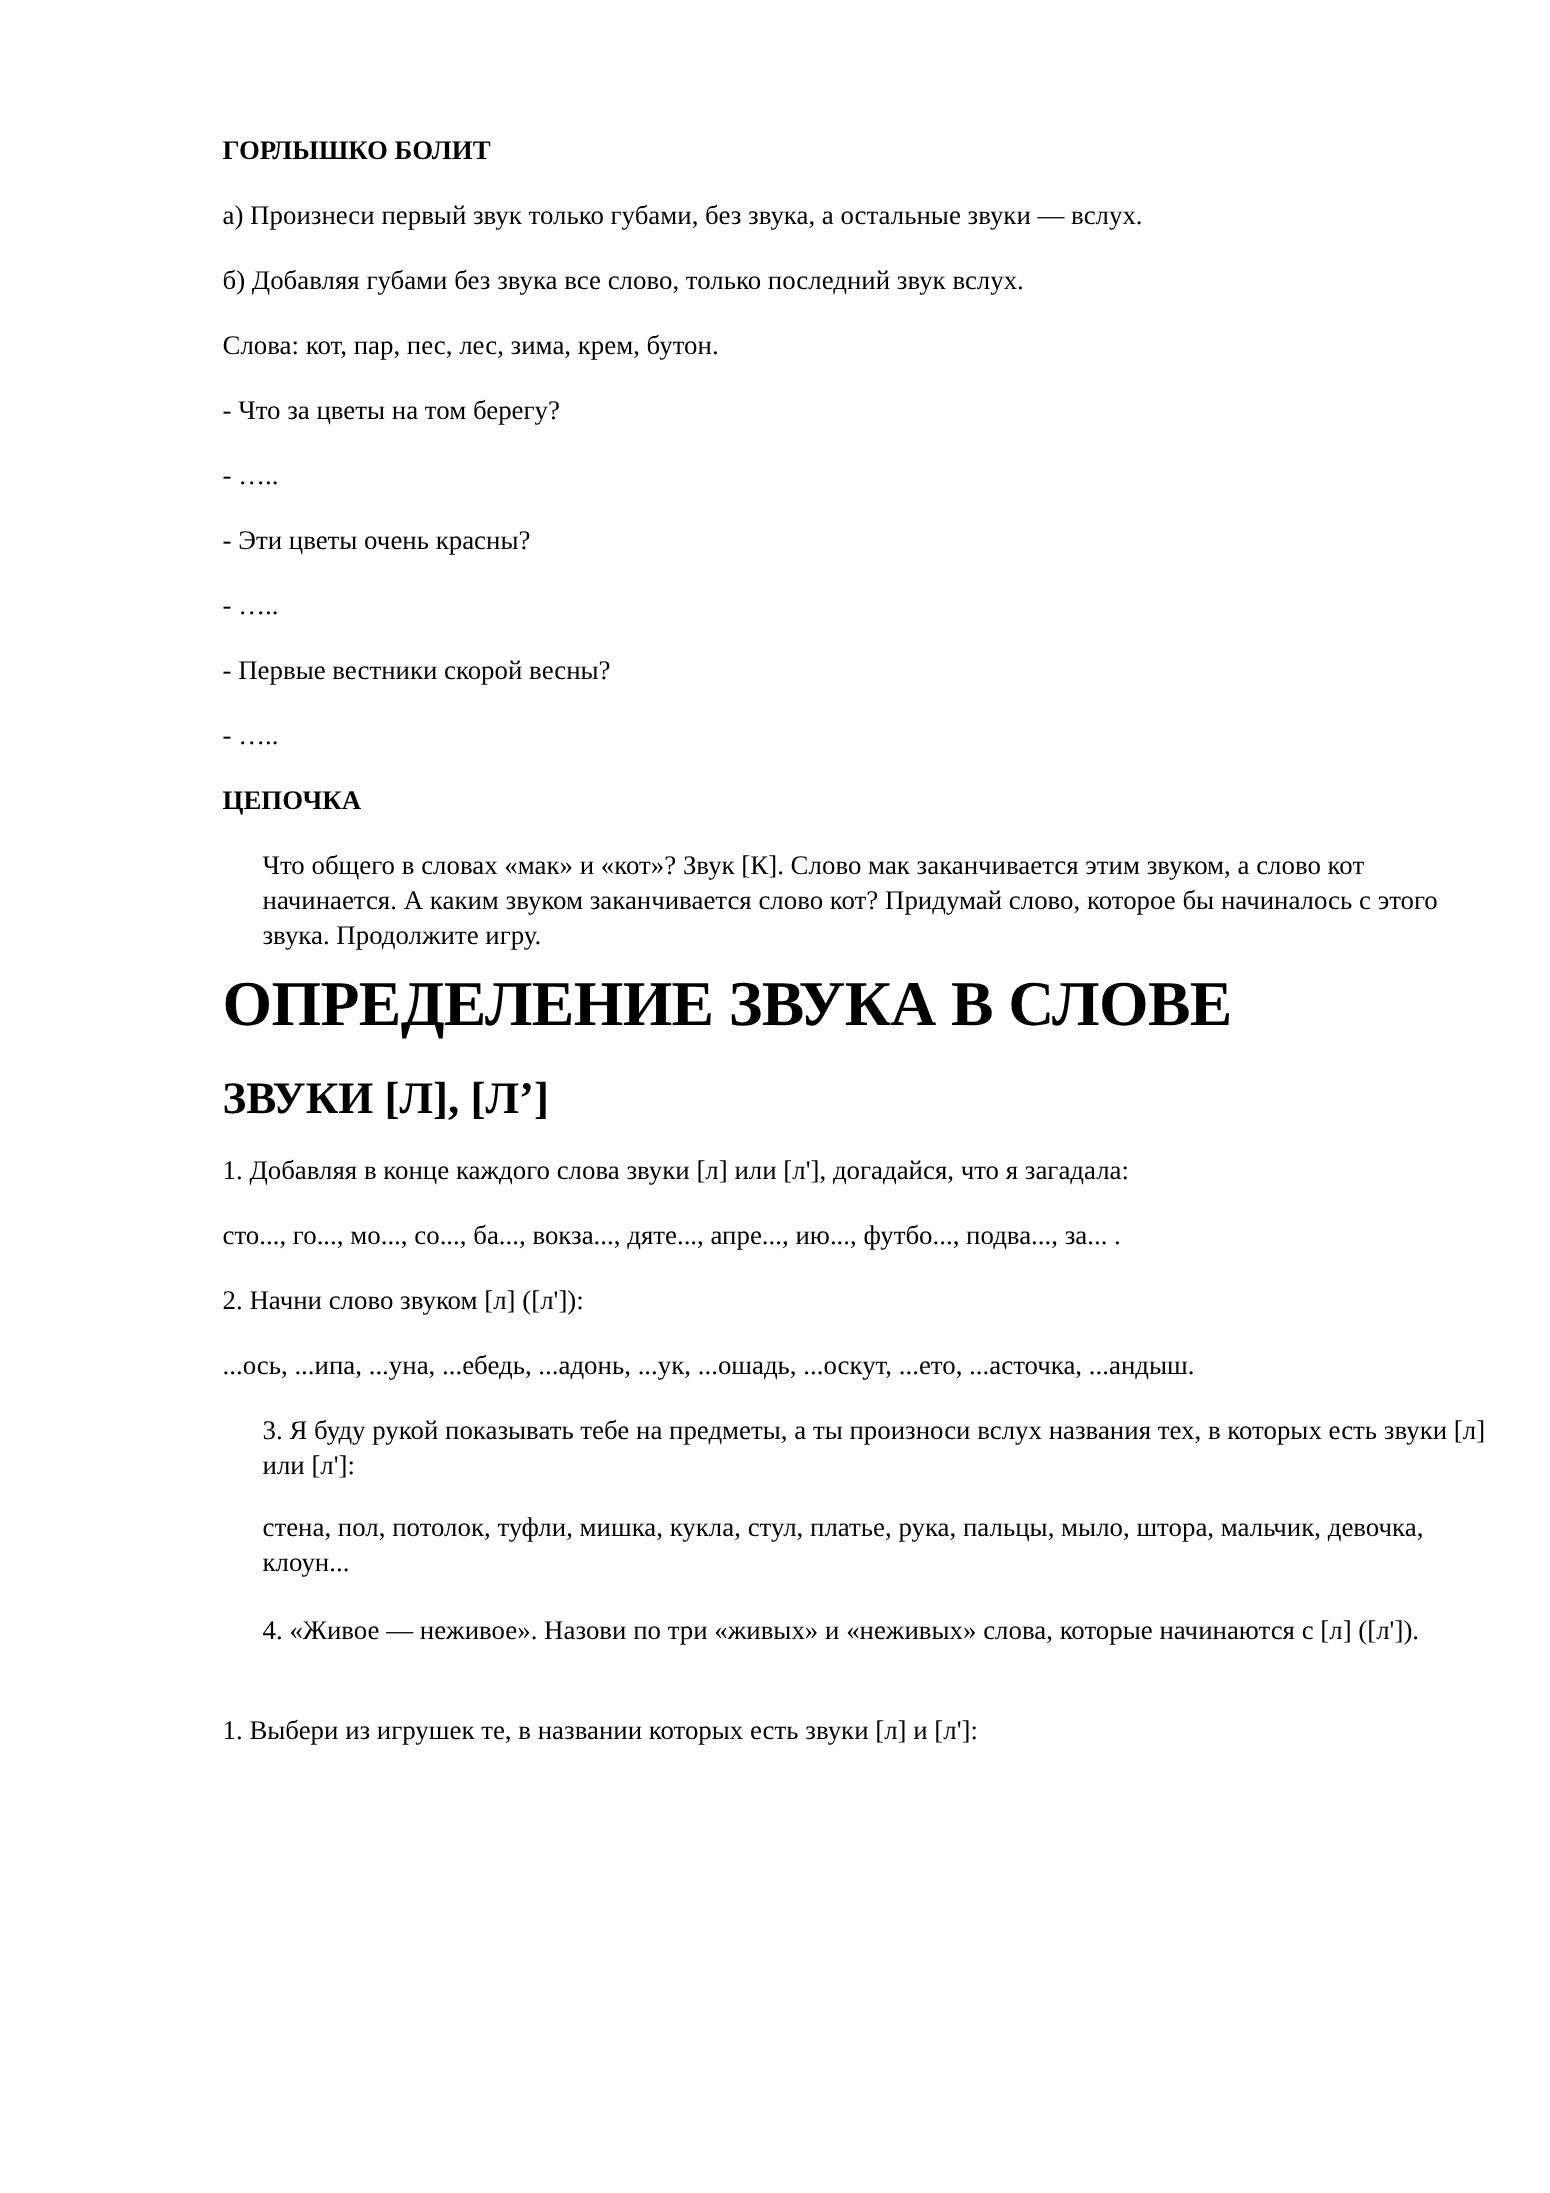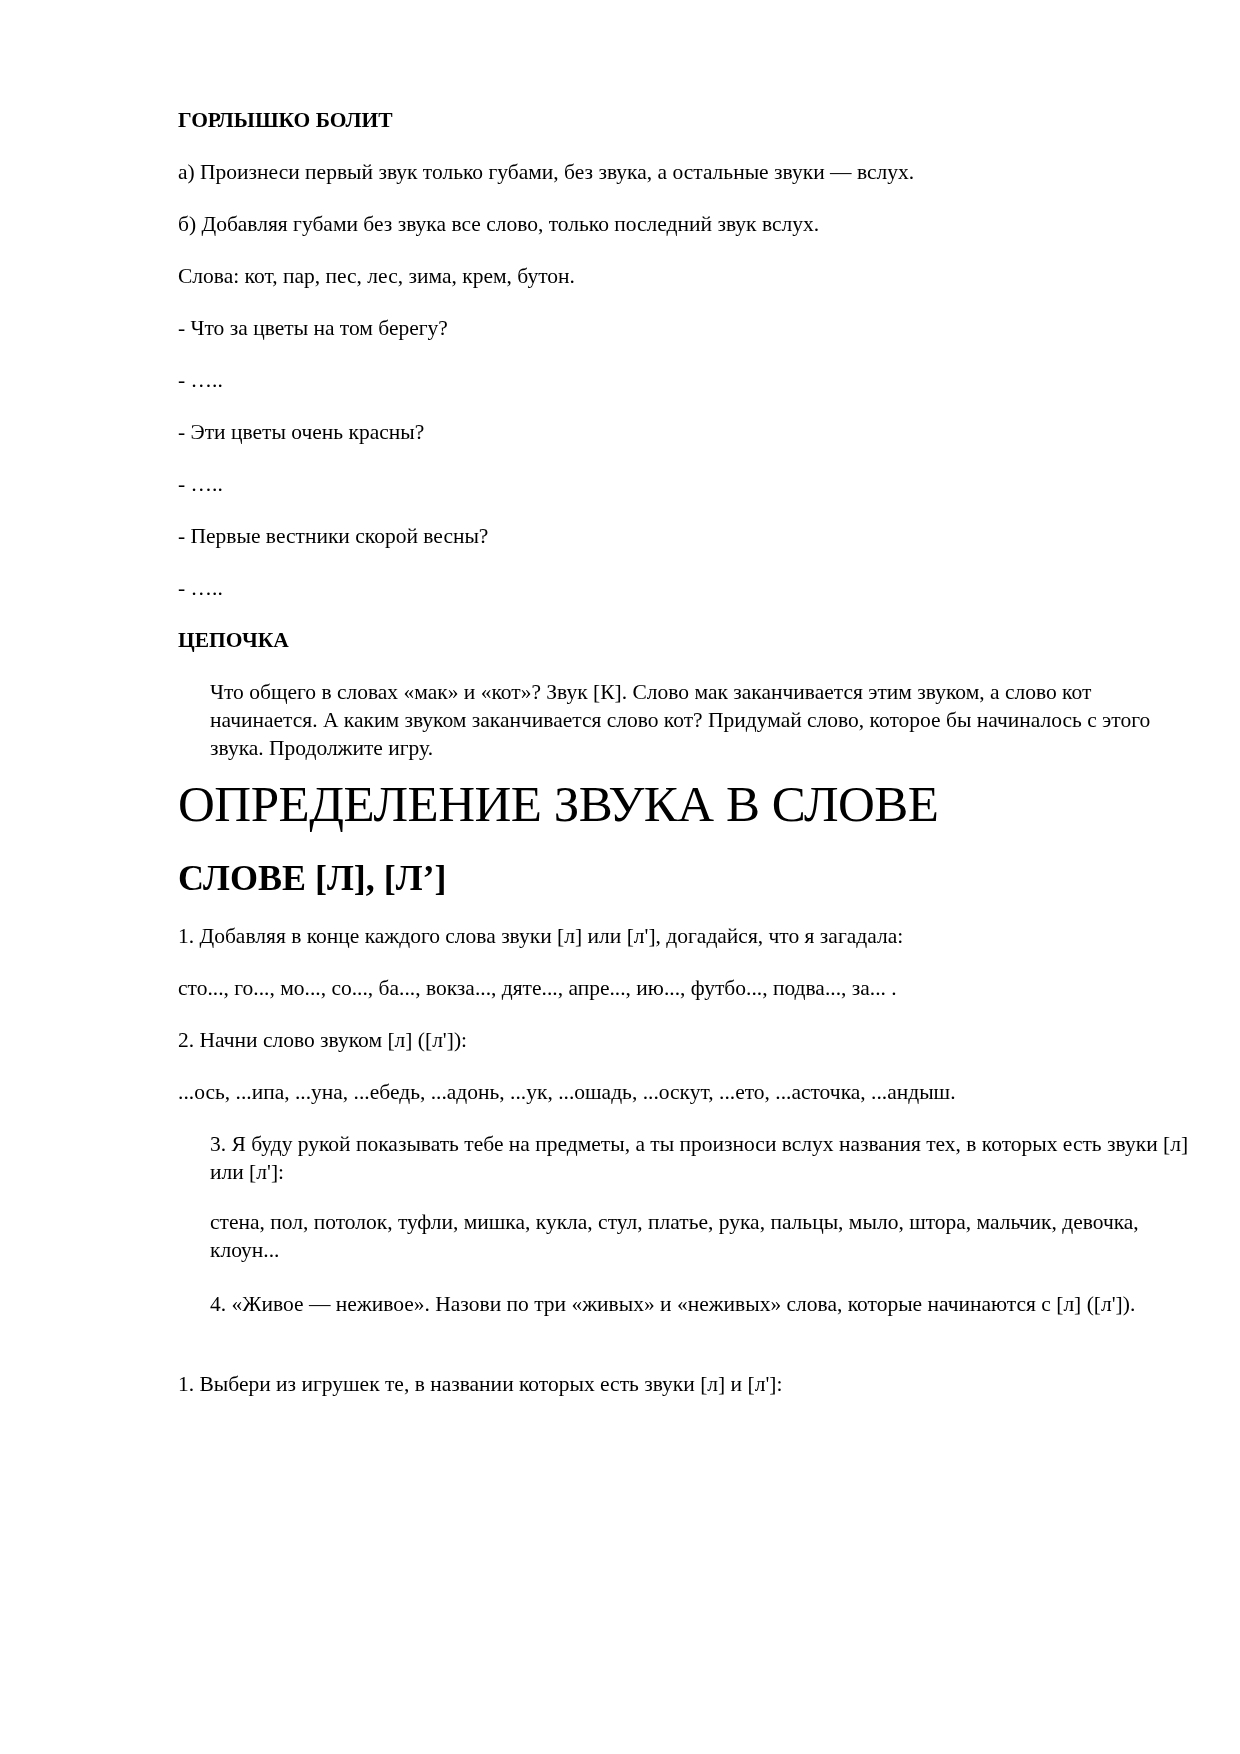--- a/index.html
+++ b/index.html
@@ -11,21 +11,21 @@
     .page { position: absolute; left: 178px; top: 0; width: 990px; }
     .line {
       position: absolute; left: 0; white-space: nowrap;
       font-size: 21.5px; line-height: 28px; text-align: center;
     }
     .para {
       position: absolute; left: 0; width: 980px;
       font-size: 21.5px; line-height: 28px; margin-left: 32px;
     }
     .h3 { font-weight: bold; font-size: 21.5px; }
-    .h1 { font-weight: normal; font-size: 51px; line-height: 60px; letter-spacing: -0.5px; }
+    .h1 { font-weight: bold; font-size: 51px; line-height: 60px; letter-spacing: -0.5px; }
     .h2 { font-weight: bold; font-size: 36px; line-height: 44px; }
   </style>
 </head>
 <body>
 
 <div class="page">
   <div class="line h3" style="top:106px">ГОРЛЫШКО БОЛИТ</div>
   <div class="line" style="top:158px">а) Произнеси первый звук только губами, без звука, а остальные звуки — вслух.</div>
   <div class="line" style="top:210px">б) Добавляя губами без звука все слово, только последний звук вслух.</div>
   <div class="line" style="top:262px">Слова: кот, пар, пес, лес, зима, крем, бутон.</div>
@@ -33,21 +33,21 @@
   <div class="line" style="top:366px">- …..</div>
   <div class="line" style="top:418px">- Эти цветы очень красны?</div>
   <div class="line" style="top:470px">- …..</div>
   <div class="line" style="top:522px">- Первые вестники скорой весны?</div>
   <div class="line" style="top:574px">- …..</div>
 
   <div class="line h3" style="top:626px">ЦЕПОЧКА</div>
   <div class="para" style="top:678px">Что общего в словах «мак» и «кот»? Звук [К]. Слово мак заканчивается этим звуком, а слово кот начинается. А каким звуком заканчивается слово кот? Придумай слово, которое бы начиналось с этого звука. Продолжите игру.</div>
 
   <div class="line h1" style="top:774px">ОПРЕДЕЛЕНИЕ ЗВУКА В СЛОВЕ</div>
-  <div class="line h2" style="top:856px">СЛОВЕ [Л], [Л’]</div>
+  <div class="line h2" style="top:856px">ЗВУКИ [Л], [Л’]</div>
 
   <div class="line" style="top:922px">1. Добавляя в конце каждого слова звуки [л] или [л'], догадайся, что я загадала:</div>
   <div class="line" style="top:974px">сто..., го..., мо..., со..., ба..., вокза..., дяте..., апре..., ию..., футбо..., подва..., за... .</div>
 
   <div class="line" style="top:1026px">2. Начни слово звуком [л] ([л']):</div>
   <div class="line" style="top:1078px">...ось, ...ипа, ...уна, ...ебедь, ...адонь, ...ук, ...ошадь, ...оскут, ...ето, ...асточка, ...андыш.</div>
 
   <div class="para" style="top:1130px">3. Я буду рукой показывать тебе на предметы, а ты произноси вслух названия тех, в которых есть звуки [л] или [л']:</div>
   <div class="para" style="top:1208px">стена, пол, потолок, туфли, мишка, кукла, стул, платье, рука, пальцы, мыло, штора, мальчик, девочка, клоун...</div>
 

